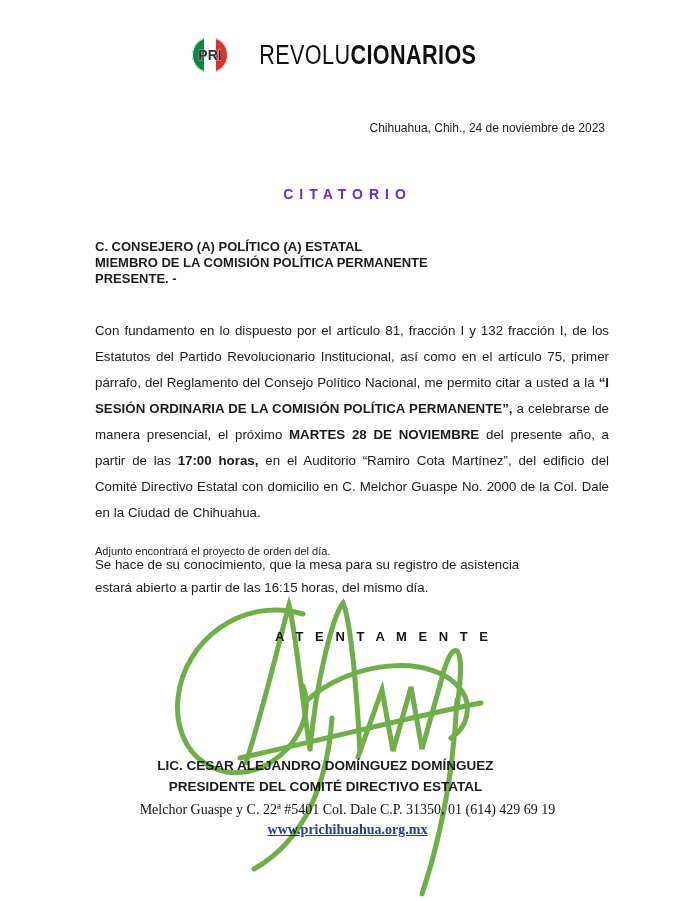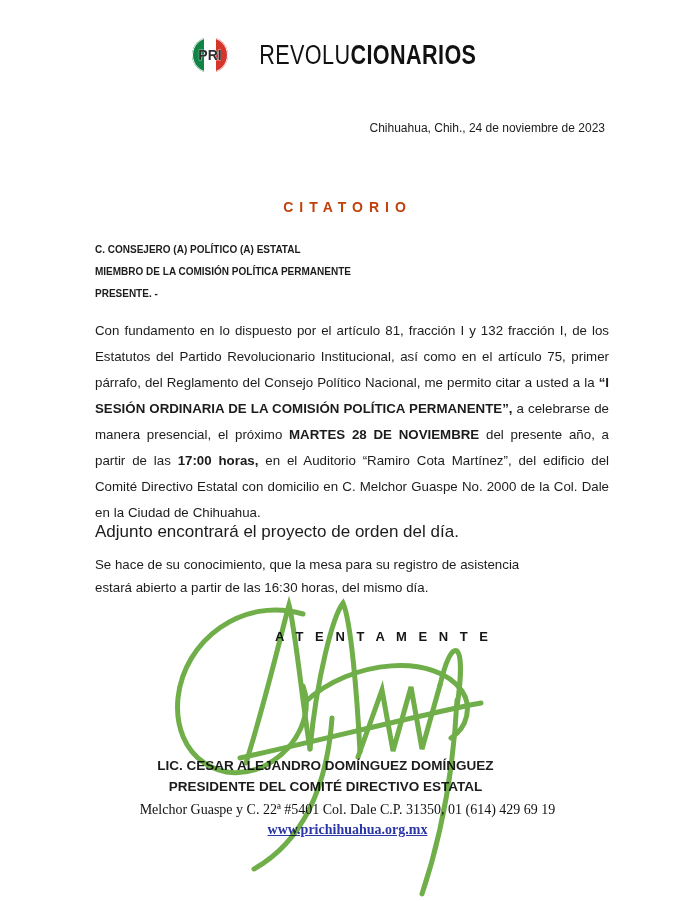--- a/index.html
+++ b/index.html
@@ -37,51 +37,51 @@
   .date-line {
     position: absolute;
     top: 121px; right: 90px;
     font-size: 12px;
     font-weight: 500;
   }
 
   
   .doc-title {
     position: absolute;
-    top: 199px; left: 0; width: 100%;
+    top: 186px; left: 0; width: 100%;
     text-align: center;
     font-size: 14px;
     font-weight: bold;
     letter-spacing: 6px;
-    color: #c2410c;
+    color: #6d28d9;
   }
 
   
   .addressee {
     position: absolute;
     top: 239px; left: 95px;
-    font-size: 10px;
-    font-weight: bold;
-    line-height: 22px;
+    font-size: 13px;
+    font-weight: bold;
+    line-height: 16px;
     white-space: pre-line;
   }
 
   
   .body-p1 {
     position: absolute;
     top: 318px; left: 95px; width: 514px;
     font-size: 13.3px;
     line-height: 26px;
     text-align: justify;
     word-spacing: 0.2px;
   }
   .body-p2 {
     position: absolute;
-    top: 522px; left: 95px; width: 514px;
-    font-size: 17px;
+    top: 545px; left: 95px; width: 514px;
+    font-size: 11px;
   }
   .body-p3 {
     position: absolute;
     top: 553px; left: 95px; width: 514px;
     font-size: 13.3px;
     line-height: 23px;
     white-space: pre-line;
   }
 
   
@@ -161,21 +161,21 @@
 
   <div class="doc-title">CITATORIO</div>
 
   <div class="addressee">C. CONSEJERO (A) POLÍTICO (A) ESTATAL
 MIEMBRO DE LA COMISIÓN POLÍTICA PERMANENTE
 PRESENTE. -</div>
 
   <div class="body-p1"><span>Con fundamento en lo dispuesto por el artículo 81, fracción I y 132 fracción I, de los Estatutos del Partido Revolucionario Institucional, así como en el artículo 75, primer párrafo, del Reglamento del Consejo Político Nacional, me permito citar a usted a la </span><b>“I SESIÓN ORDINARIA DE LA COMISIÓN POLÍTICA PERMANENTE”,</b><span> a celebrarse de manera presencial, el próximo </span><b>MARTES 28 DE NOVIEMBRE</b><span> del presente año, a partir de las </span><b>17:00 horas,</b><span> en el Auditorio “Ramiro Cota Martínez”, del edificio del Comité Directivo Estatal con domicilio en C. Melchor Guaspe No. 2000 de la Col. Dale en la Ciudad de Chihuahua.</span></div>
   <div class="body-p2">Adjunto encontrará el proyecto de orden del día.</div>
   <div class="body-p3">Se hace de su conocimiento, que la mesa para su registro de asistencia
-estará abierto a partir de las 16:30 horas, del mismo día.</div>
+estará abierto a partir de las 16:15 horas, del mismo día.</div>
 
   <div class="salutation">A T E N T A M E N T E</div>
 
   <div class="signer-block">
     <div>LIC. CESAR ALEJANDRO DOMÍNGUEZ DOMÍNGUEZ</div>
     <div>PRESIDENTE DEL COMITÉ DIRECTIVO ESTATAL</div>
   </div>
 
   <div class="footer-address">Melchor Guaspe y C. 22ª #5401 Col. Dale C.P. 31350, 01 (614) 429 69 19</div>
   <div class="footer-link-row">

